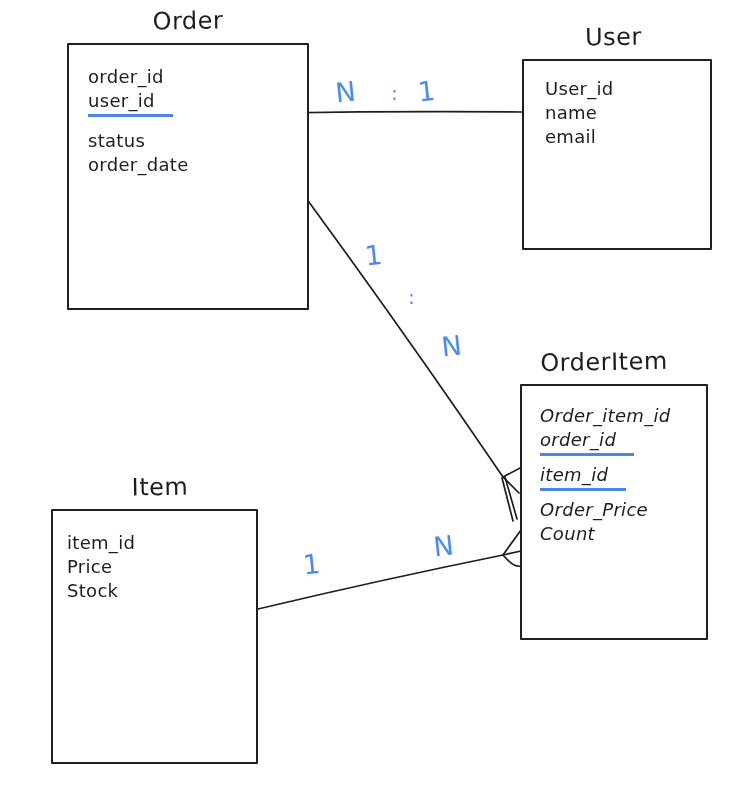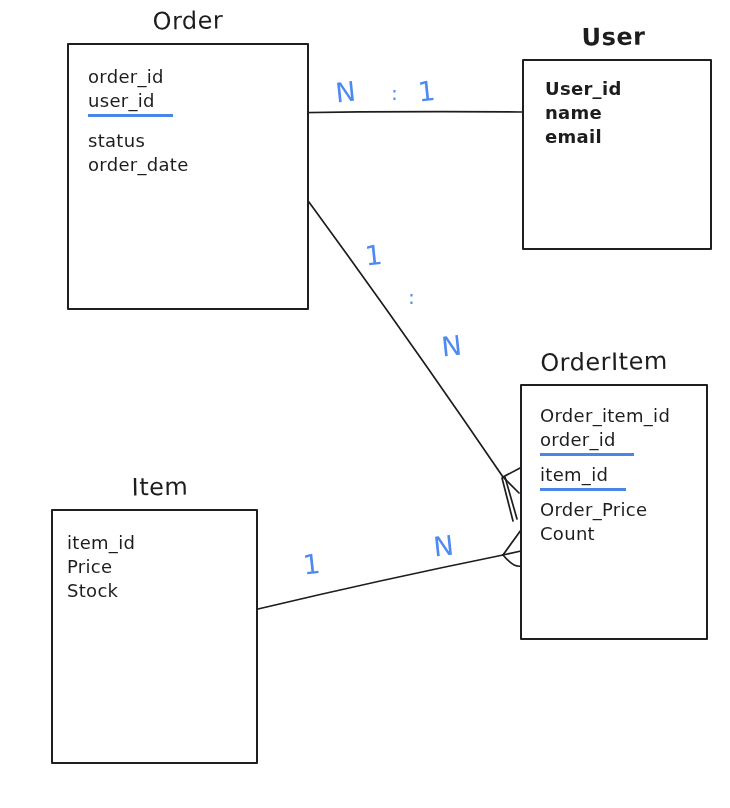--- a/index.html
+++ b/index.html
@@ -52,21 +52,21 @@
     display: inline-block;
     border-bottom: 3px solid #4a86e8;
     padding-bottom: 1px;
     padding-right: 18px;
   }
   
   .e-order    .entity-box { width: 242px; height: 267px; padding: 20px 0 0 19px; }
   .e-order    .field { margin-bottom: 12px; }
   .e-user     .entity-box { width: 190px; height: 191px; padding: 16px 0 0 21px; }
   .e-user     .field { margin-bottom: 9px; }
-  .e-orderitem .entity-box { width: 188px; height: 256px; padding: 18px 0 0 18px; }
+  .e-orderitem .entity-box { width: 188px; height: 256px; padding: 18px 0 0 18px; font-style: italic; }
   .e-orderitem .field { margin-bottom: 7px; }
   .e-item     .entity-box { width: 207px; height: 255px; padding: 20px 0 0 14px; }
   .e-item     .field { margin-bottom: 12px; }
   .field-row { display: block; }
 
   .rel-label {
     position: absolute;
     color: #4d89f2;
     font-size: 27px;
     transform: translate(-50%, -50%) rotate(-6deg);
@@ -103,21 +103,21 @@
   <div class="entity e-order" style="left:36px; top:5px; width:242px;padding-left:31px;">
     <div class="entity-title">Order</div>
     <div class="entity-box">
       <span class="field-row"><span class="field">order_id</span></span>
       <span class="field-row"><span class="field u">user_id</span></span>
       <span class="field-row"><span class="field">status</span></span>
       <span class="field-row"><span class="field">order_date</span></span>
     </div>
   </div>
 
-  <div class="entity e-user" style="left:522px; top:21px; width:183px;font-weight:bold;">
+  <div class="entity e-user" style="left:522px; top:21px; width:183px;">
     <div class="entity-title">User</div>
     <div class="entity-box">
       <span class="field-row"><span class="field">User_id</span></span>
       <span class="field-row"><span class="field">name</span></span>
       <span class="field-row"><span class="field">email</span></span>
     </div>
   </div>
 
   <div class="entity e-orderitem" style="left:520px; top:346px; width:168px;">
     <div class="entity-title">OrderItem</div>

